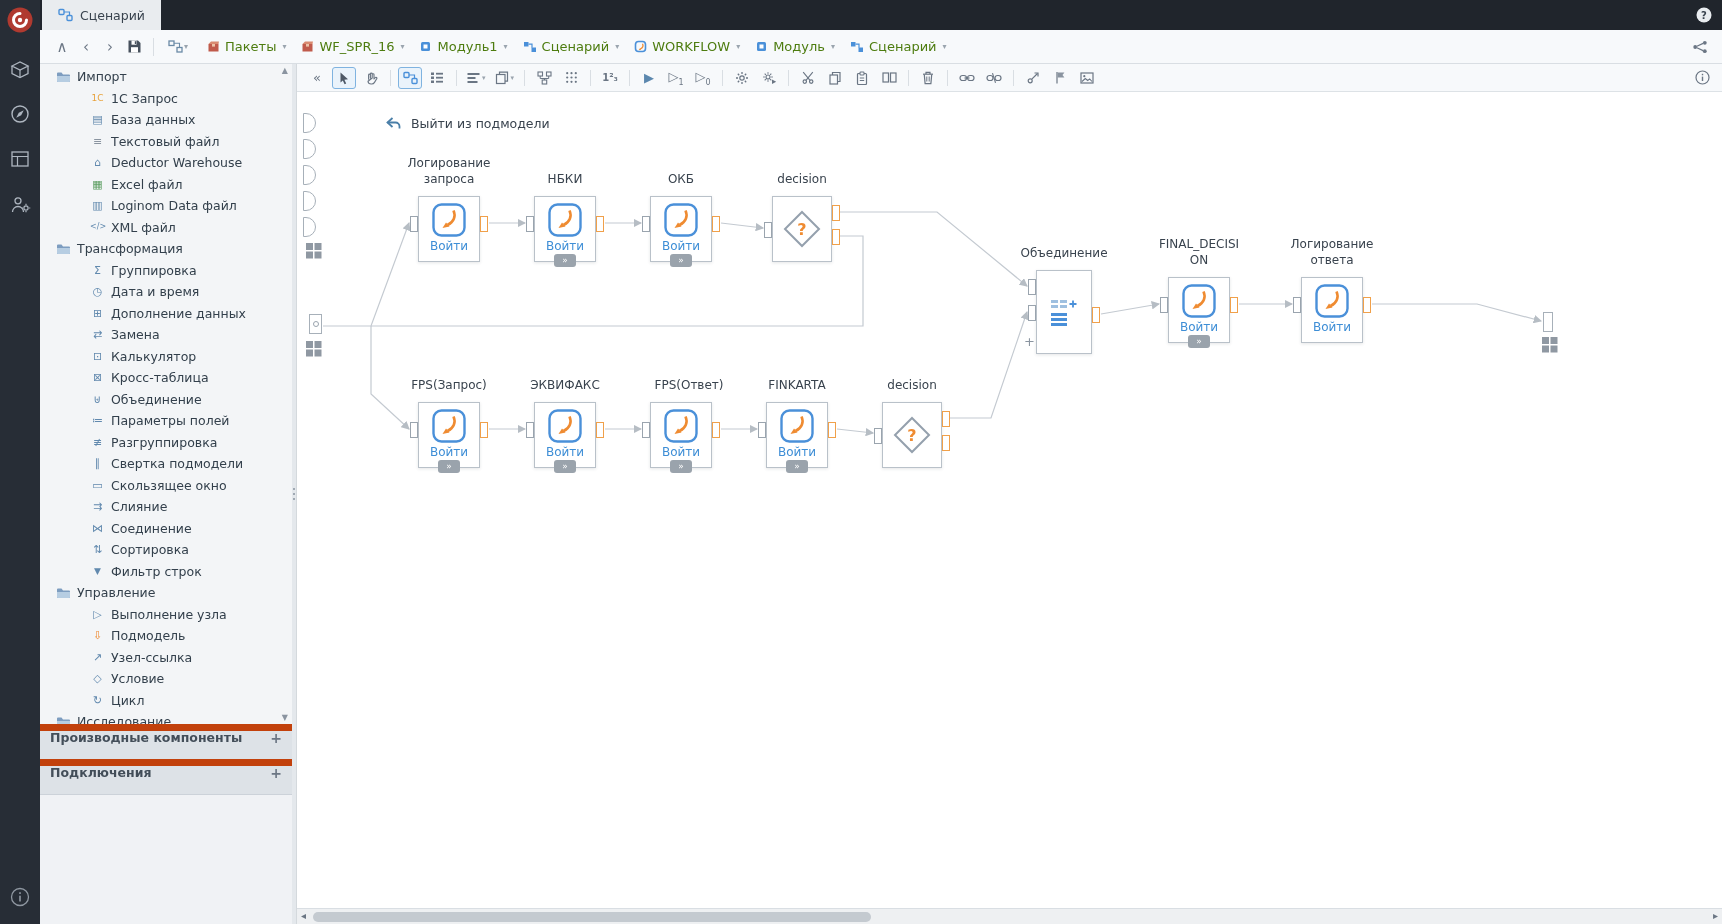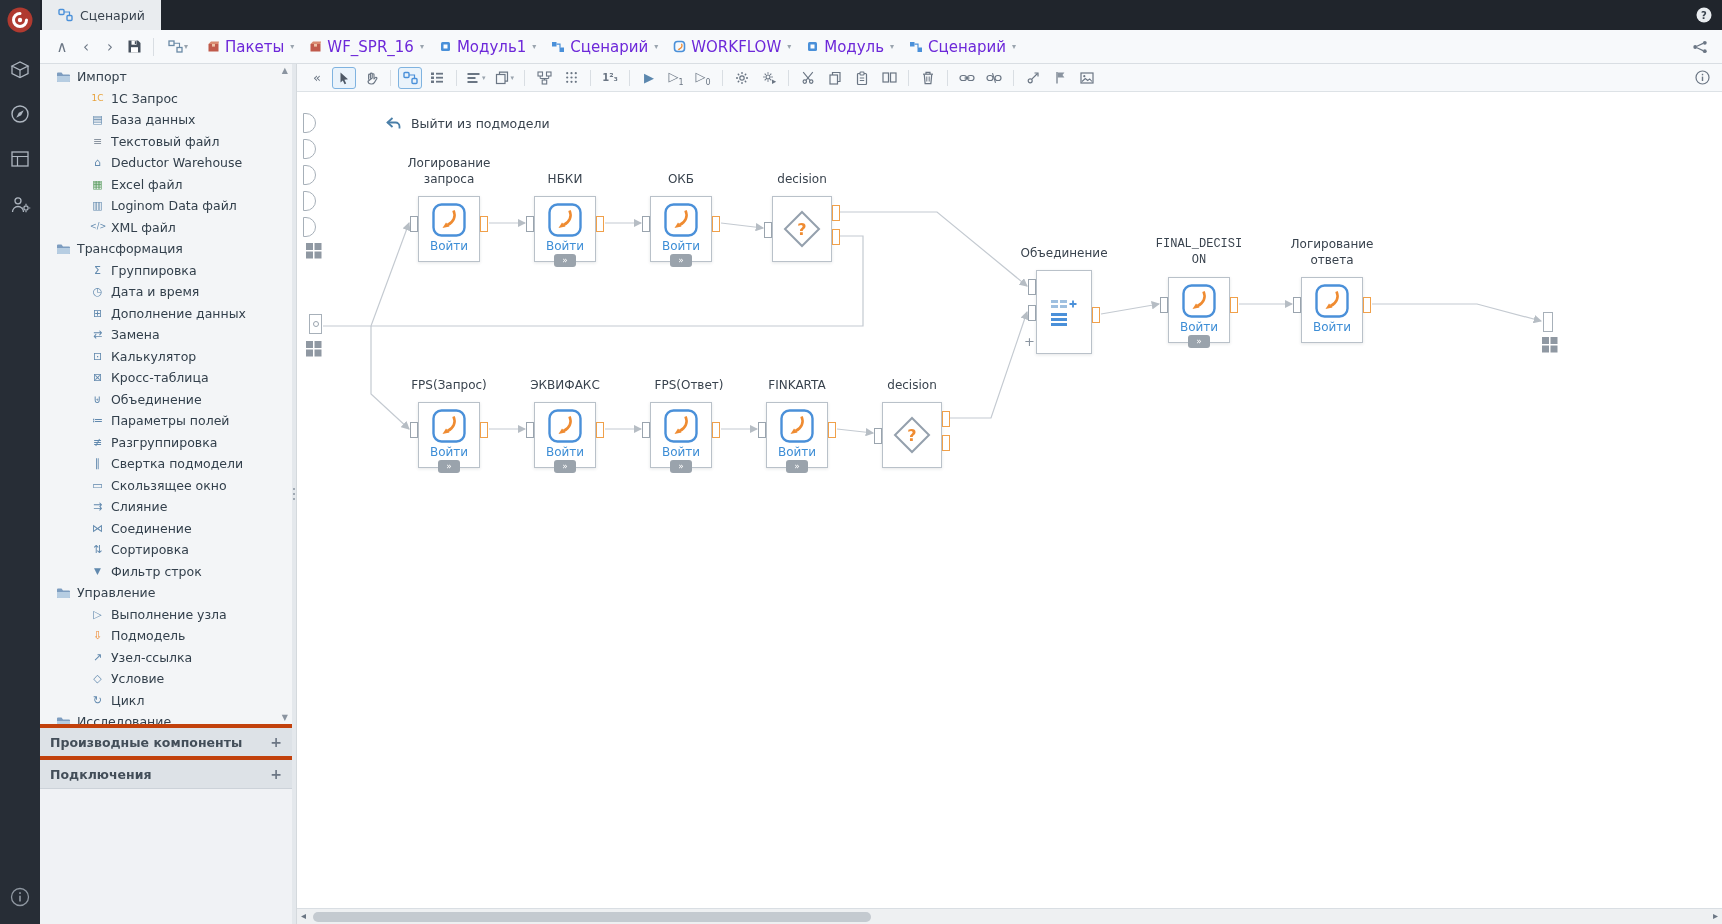--- a/index.html
+++ b/index.html
@@ -15,39 +15,39 @@
   
   .main{flex:1;display:flex;flex-direction:column;min-width:0}
   .tabbar{height:30px;background:#20252c;display:flex;align-items:flex-end;position:relative;flex-shrink:0}
   .tab{height:30px;background:#e9ecef;display:flex;align-items:center;gap:7px;padding:0 16px;font-size:12.5px;color:#39434e;margin-left:2px}
   .help-btn{position:absolute;right:9px;top:6px;cursor:pointer}
   .nav-row{height:34px;background:#f7f9fb;border-bottom:1px solid #d9dee3;display:flex;align-items:center;padding:0 10px;flex-shrink:0}
   .nav-btn{width:24px;height:24px;display:flex;align-items:center;justify-content:center;color:#6b7684;font-size:15px;border-radius:3px;cursor:pointer}
   .nav-sep{width:1px;height:18px;background:#d9dee3;margin:0 7px}
   .bc-wrap{display:flex;align-items:center;margin-left:6px}
   .bc-item{display:flex;align-items:center;gap:5px;padding:3px 9px 3px 6px;border-radius:3px;cursor:pointer}
-  .bc-label{font-size:15px;color:#6d28d9}
+  .bc-label{font-size:13px;color:#4d7c0f}
   .bc-chev{font-size:8px;color:#9aa4ae;margin-left:1px}
   .nav-right{margin-left:auto;display:flex;align-items:center;padding-right:4px}
   
   .content{flex:1;display:flex;min-height:0}
   .left-panel{width:252px;background:#f3f5f7;display:flex;flex-direction:column;flex-shrink:0}
   .panel-header{height:28px;background:#e8ebef;border-bottom:1px solid #dde2e7;display:flex;align-items:center;justify-content:space-between;padding:0 10px;font-weight:bold;color:#4c5763;font-size:13px;flex-shrink:0}
   .mini-btn{color:#6b7684;font-size:14px;cursor:pointer;line-height:1}
   .filter-wrap{padding:6px 8px;flex-shrink:0}
   .filter-box{height:26px;background:#fff;border:1px solid #c9d1d9;border-radius:3px;display:flex;align-items:center;padding:0 7px;gap:6px}
   .filter-box input{border:none;outline:none;flex:1;font-size:12.5px;color:#3a4450;font-family:inherit;background:transparent}
   .tree{height:660px;overflow:hidden;position:relative;flex-shrink:0;padding-top:2px}
   .tree-row{height:21.5px;display:flex;align-items:center;gap:6px;cursor:pointer}
   .folder-row{padding-left:16px}
   .child-row{padding-left:50px}
   .t-glyph{width:15px;text-align:center;font-size:11px;flex-shrink:0;line-height:1}
   .t-label{font-size:12.5px;color:#33404c;white-space:nowrap}
   .tree-arrow{position:absolute;right:4px;font-size:8px;color:#8a94a0;cursor:pointer}
-  .panel-section{height:26px;background:#dde2e7;border-top:4px solid #c2410c;display:flex;align-items:center;justify-content:space-between;padding:14px 10px;font-weight:bold;font-size:12.5px;color:#434e59;cursor:pointer;flex-shrink:0}
+  .panel-section{height:26px;background:#dde2e7;border-top:7px solid #c2410c;display:flex;align-items:flex-end;justify-content:space-between;padding:14px 10px;font-weight:bold;font-size:12.5px;color:#434e59;cursor:pointer;flex-shrink:0}
   .panel-rest{flex:1;background:#f0f2f5;border-top:1px solid #ccd2d9}
   .splitter{width:4px;background:#e4e8ec;display:flex;align-items:center;justify-content:center;cursor:col-resize;flex-shrink:0}
   .splitter .dots{display:flex;flex-direction:column;gap:3px}
   .splitter .dots i{width:2px;height:2px;background:#8a94a0;border-radius:50%}
   
   .canvas-area{flex:1;display:flex;flex-direction:column;min-width:0;background:#fff;border-left:1px solid #d4d9dd}
   .canvas-toolbar{height:28px;background:#f7f9fb;border-bottom:1px solid #dde2e6;display:flex;align-items:center;padding:0 8px;gap:3px;flex-shrink:0}
   .tool-btn{min-width:24px;height:22px;display:flex;align-items:center;justify-content:center;color:#6b7684;font-size:13px;border-radius:3px;border:1px solid transparent;cursor:pointer;padding:0 2px}
   .tool-btn.active{border-color:#7fb3e0;background:#eaf3fb}
   .tool-btn sub{font-size:8px}
@@ -774,21 +774,21 @@
               <span class="node-icon"><svg width="36" height="36" viewBox="0 0 36 36">
                   <rect x="2.5" y="2.5" width="31" height="31" rx="8" fill="#fff" stroke="#4a90d9" stroke-width="2.4"></rect>
                   <path d="M22.5 8.5 C25 14 23 20 16.5 23" fill="none" stroke="#ef8b31" stroke-width="2.6"></path>
                   <path d="M18.5 24.6 L11.5 26 L15 20.6 Z" fill="#ef8b31"></path>
                 </svg></span>
              <span class="node-action">Войти</span>
               <div class="port in" style="left:-9px;top:19px"></div>
              <div class="port out" style="right:-9px;top:19px"></div>
               <span class="badge">»</span>
             </div>
-            <div class="node-label" style="left: 902px; top: 145px; font-family: Liberation Mono, monospace;">FINAL_DECISI
+            <div class="node-label" style="left: 902px; top: 145px;">FINAL_DECISI
 ON</div>
             <div class="node submodel" style="left:1004px;top:185px;width:62px;height:66px">
               <span class="node-icon"><svg width="36" height="36" viewBox="0 0 36 36">
                   <rect x="2.5" y="2.5" width="31" height="31" rx="8" fill="#fff" stroke="#4a90d9" stroke-width="2.4"></rect>
                   <path d="M22.5 8.5 C25 14 23 20 16.5 23" fill="none" stroke="#ef8b31" stroke-width="2.6"></path>
                   <path d="M18.5 24.6 L11.5 26 L15 20.6 Z" fill="#ef8b31"></path>
                 </svg></span>
              <span class="node-action">Войти</span>
               <div class="port in" style="left:-9px;top:19px"></div>
              <div class="port out" style="right:-9px;top:19px"></div>

